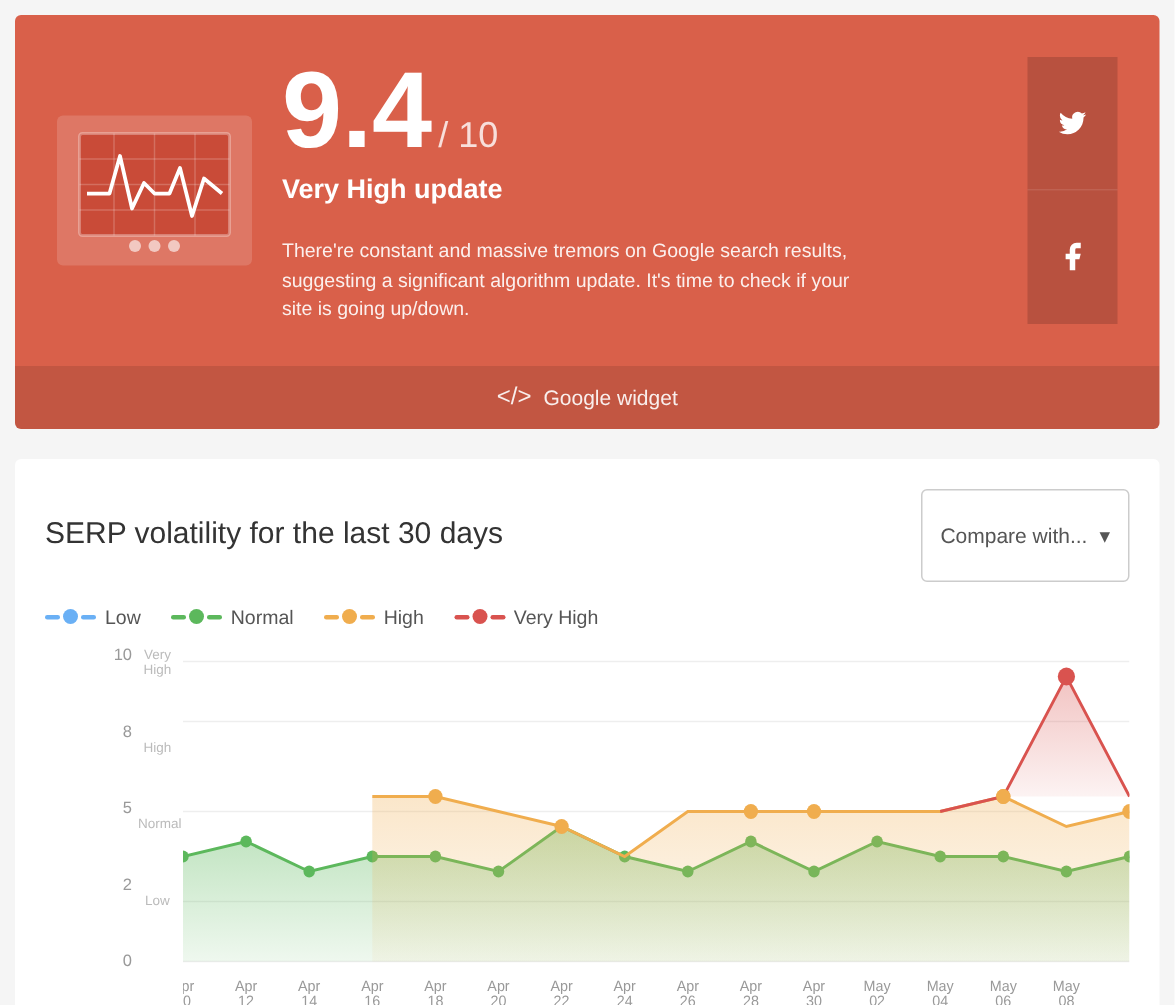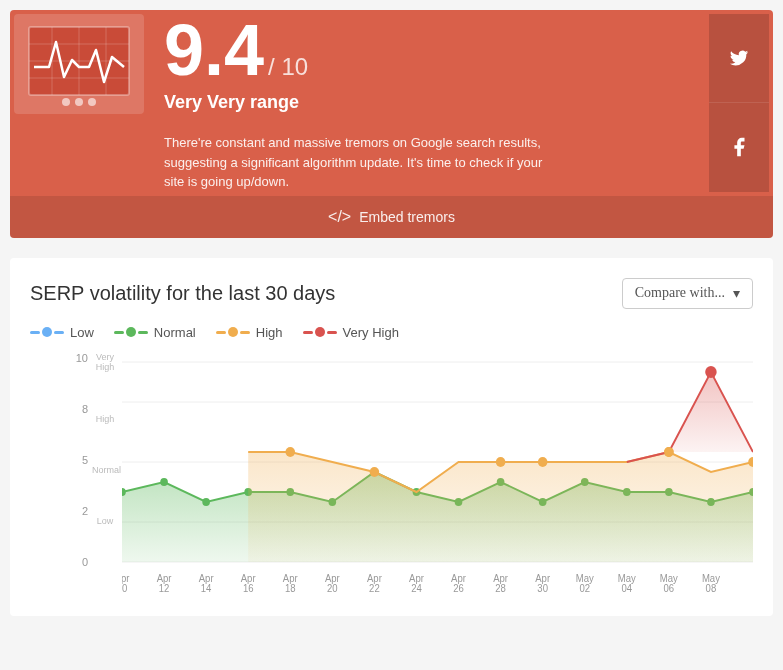--- a/index.html
+++ b/index.html
@@ -7,22 +7,22 @@
 
     .widget-container {
       background: #d9604a;
       margin: 10px;
       border-radius: 4px;
       overflow: hidden;
     }
 
     .widget-top {
       display: flex;
-      align-items: flex-start;
-      padding: 4px;
+      align-items: center;
+      padding: 28px;
     }
 
     .monitor-icon {
       width: 130px;
       height: 100px;
       background: rgba(255,255,255,0.15);
       border-radius: 4px;
       flex-shrink: 0;
       display: flex;
       align-items: center;
@@ -119,26 +119,25 @@
       font-weight: normal;
       color: #333;
     }
 
     .compare-dropdown {
       display: flex;
       align-items: flex-start;
       gap: 8px;
       border: 1px solid #ccc;
       border-radius: 4px;
-      padding: 6px 12px;
+      padding: 22px 12px;
       font-size: 14px;
       cursor: pointer;
       background: white;
       color: #555;
-      font-family: Liberation Serif, serif;
     }
 
     .legend {
       display: flex;
       gap: 20px;
       margin-bottom: 12px;
       flex-wrap: wrap;
     }
 
     .legend-item {
@@ -178,41 +177,41 @@
         <circle cx="42" cy="80" r="4" fill="rgba(255,255,255,0.6)"></circle>
         <circle cx="55" cy="80" r="4" fill="rgba(255,255,255,0.6)"></circle>
         <circle cx="68" cy="80" r="4" fill="rgba(255,255,255,0.6)"></circle>
       </svg>
     </div>
 
     <div class="score-section">
       <div>
         <span class="score-number">9.4</span><span class="score-denom">/ 10</span>
       </div>
-      <div class="score-range">Very Very range</div>
+      <div class="score-range">Very High update</div>
       <div class="score-desc">There're constant and massive tremors on Google search results, suggesting a significant algorithm update. It's time to check if your site is going up/down.</div>
     </div>
 
     <div class="social-sidebar">
       <div class="social-btn">
         <svg width="22" height="22" viewBox="0 0 24 24" fill="white">
           <path d="M22 5.8a8.5 8.5 0 0 1-2.36.64 4.13 4.13 0 0 0 1.81-2.27 8.21 8.21 0 0 1-2.61 1 4.1 4.1 0 0 0-7 3.74 11.64 11.64 0 0 1-8.45-4.29 4.16 4.16 0 0 0-.55 2.07 4.09 4.09 0 0 0 1.82 3.41 4.05 4.05 0 0 1-1.86-.51v.05a4.1 4.1 0 0 0 3.3 4 3.93 3.93 0 0 1-1.1.17 4.9 4.9 0 0 1-.77-.07 4.11 4.11 0 0 0 3.83 2.84A8.22 8.22 0 0 1 3 18.34a7.93 7.93 0 0 1-1-.06 11.57 11.57 0 0 0 6.29 1.85A11.59 11.59 0 0 0 20 8.45v-.53a8.3 8.3 0 0 0 2-2.12z"></path>
         </svg>
       </div>
       <div class="social-btn">
         <svg width="22" height="22" viewBox="0 0 24 24" fill="white">
           <path d="M18 2h-3a5 5 0 0 0-5 5v3H7v4h3v8h4v-8h3l1-4h-4V7a1 1 0 0 1 1-1h3z"></path>
         </svg>
       </div>
     </div>
   </div>
 
   <div class="embed-bar">
     <span style="font-size:16px;">&lt;/&gt;</span>
-    <span>Embed tremors</span>
+    <span>Google widget</span>
   </div>
 </div>
 
 <div class="chart-section">
   <div class="chart-header">
     <div class="chart-title">SERP volatility for the last 30 days</div>
     <div class="compare-dropdown">
       <span>Compare with...</span>
       <span>▾</span>
     </div>

